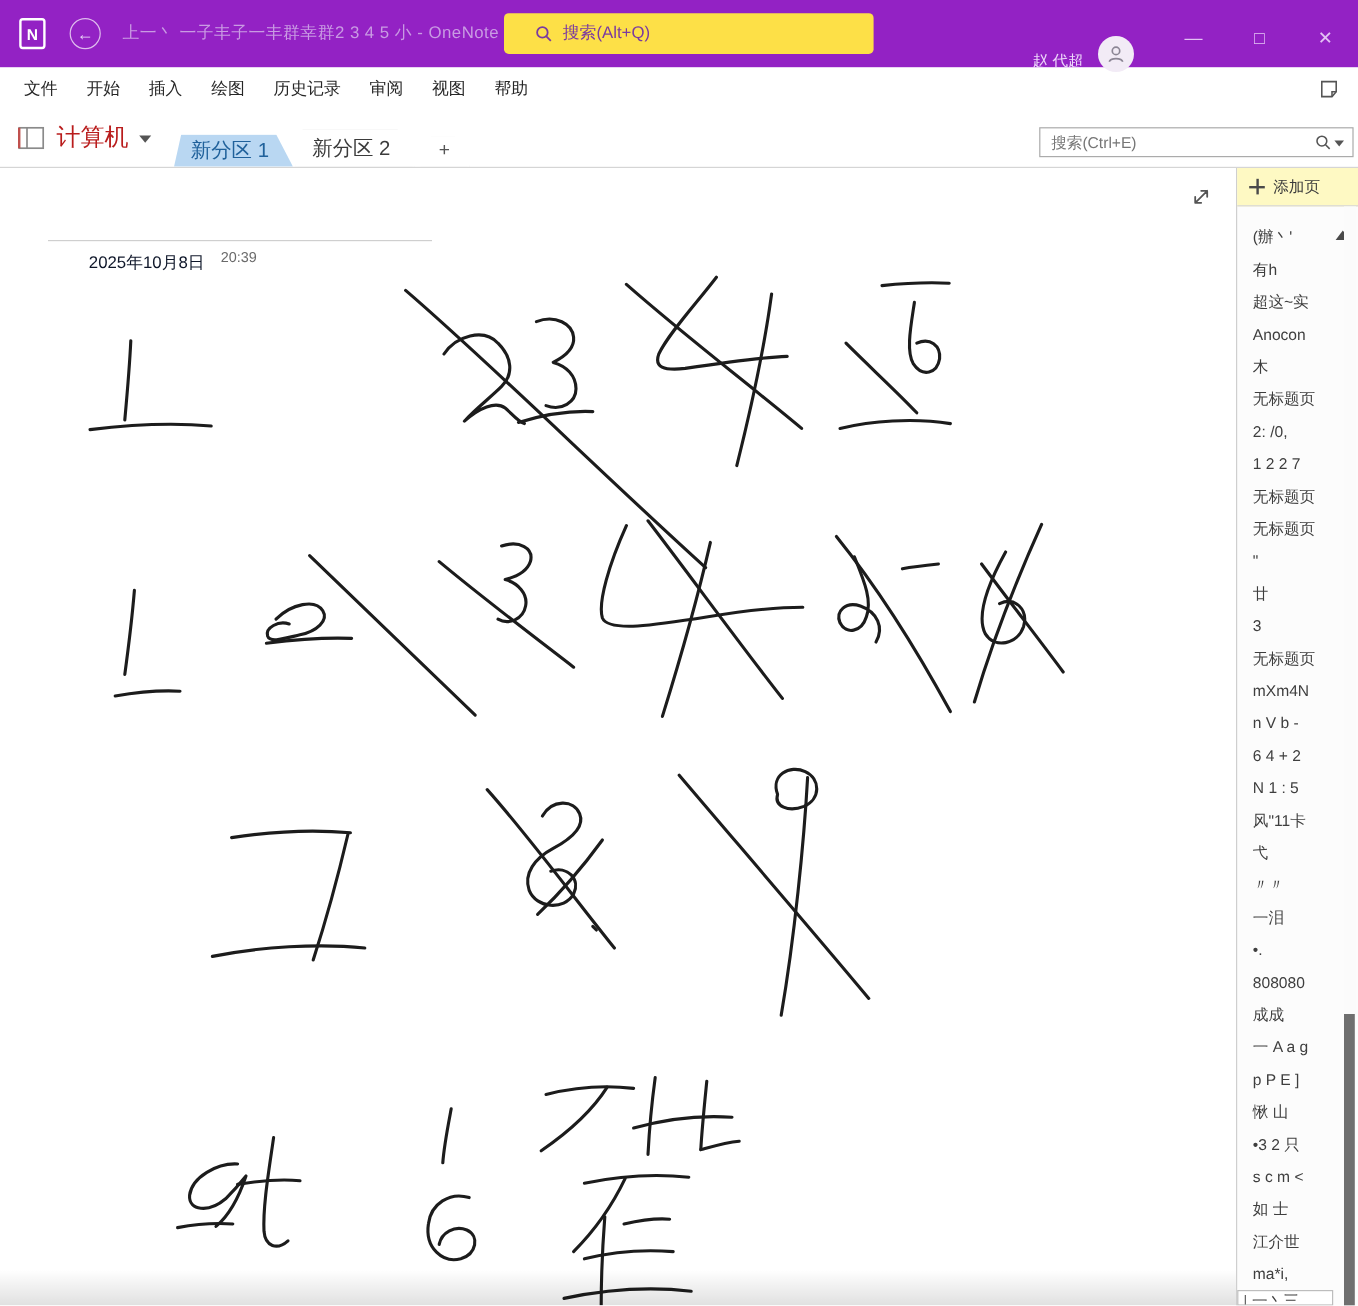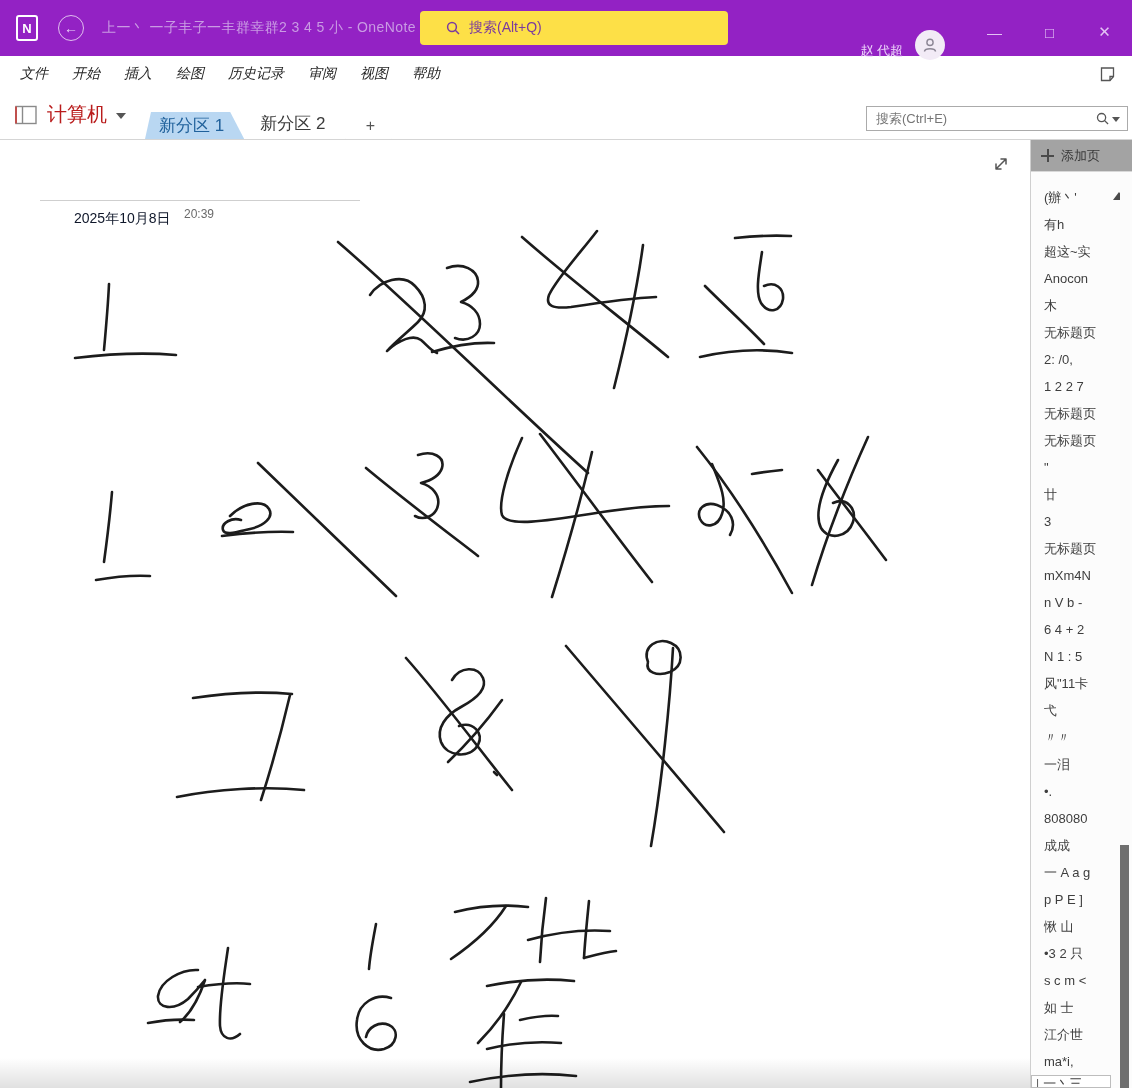--- a/index.html
+++ b/index.html
@@ -18,21 +18,21 @@
                border-radius:4px; display:flex; align-items:center; padding-left:26px; gap:9px;
                color:#7A3AA0; font-size:14px; }
   .tb-right { position:absolute; right:0; top:0; height:60px; display:flex; align-items:flex-end; }
   .user-name { font-size:13px; color:#EDD6FA; margin-right:12px; }
   .avatar { width:30px; height:30px; border-radius:50%; background:#F2EBF6; display:flex;
             align-items:center; justify-content:center; margin-right:22px; }
   .win-btn { width:55px; height:56px; display:flex; align-items:center; justify-content:center;
              color:#E3C2F4; font-size:15px; }
 
   
-  .menubar { height:36px; display:flex; align-items:center; padding-left:20px; gap:24px; background:#fff;font-style:italic; }
+  .menubar { height:36px; display:flex; align-items:center; padding-left:20px; gap:24px; background:#fff; }
   .menu-item { font-size:14px; color:#262626; white-space:nowrap; }
   .menubar .spacer { flex:1; }
   .note-icon { margin-right:16px; display:flex; }
 
   
   .navrow { position:relative; height:48px; background:#fff; border-bottom:1px solid #d5d5d5; }
   .nb-group { position:absolute; left:14px; top:9px; display:flex; align-items:center; gap:9px; }
   .nb-name { font-size:20px; color:#b91c1c; }
   .caret-down { width:0; height:0; border-left:5px solid transparent; border-right:5px solid transparent;
                 border-top:6px solid #555; margin-top:3px; }
@@ -56,21 +56,21 @@
   .canvas::after { content:''; position:absolute; left:0; right:0; bottom:0; height:30px;
                    background:linear-gradient(to bottom, rgba(0,0,0,0), rgba(0,0,0,.12)); pointer-events:none; }
   .ink-svg { position:absolute; left:0; top:0; width:1030px; height:948px; }
   .title-rule { position:absolute; left:40px; top:60px; width:320px; height:1px; background:#cfcfcf; }
   .page-date { position:absolute; left:74px; top:70px; font-size:14px; color:#0f172a;text-align:center; }
   .page-time { position:absolute; left:184px; top:67px; font-size:12px; color:#6a6a6a; }
   .expand-icon { position:absolute; left:990px; top:13px; }
 
   
   .sidebar { position:relative; width:102px; background:#FCFCFC; border-left:1px solid #cfcfcf; }
-  .sb-header { height:32px; background:#a3a3a3; border-bottom:1px solid #d8d8d8; display:flex;
+  .sb-header { height:32px; background:#fef9c3; border-bottom:1px solid #d8d8d8; display:flex;
                align-items:center; padding-left:10px; gap:7px; font-size:13px; color:#3A3A3A; }
   .plus-icon { position:relative; width:13px; height:13px; }
   .plus-icon::before, .plus-icon::after { content:''; position:absolute; background:#4a4a4a; }
   .plus-icon::before { left:6px; top:0; width:1.5px; height:13px; }
   .plus-icon::after { left:0; top:6px; width:13px; height:1.5px; }
   .page-list { position:absolute; left:0; right:14px; top:32px; bottom:0; padding-top:12px; overflow:hidden; }
   .page-item { height:27px; line-height:27px; padding-left:13px; font-size:13px; color:#3E3E3E;
                white-space:nowrap; overflow:hidden; }
   .scroll-up { position:absolute; top:52px; right:7px; width:0; height:0;
                border-left:6px solid transparent; border-right:6px solid transparent;

